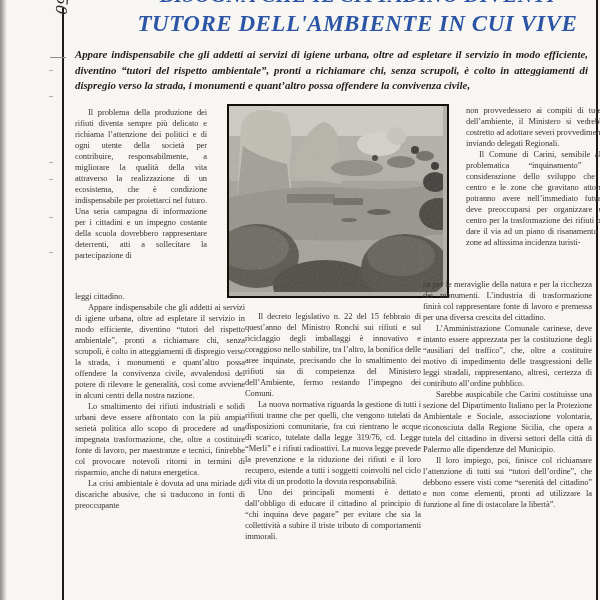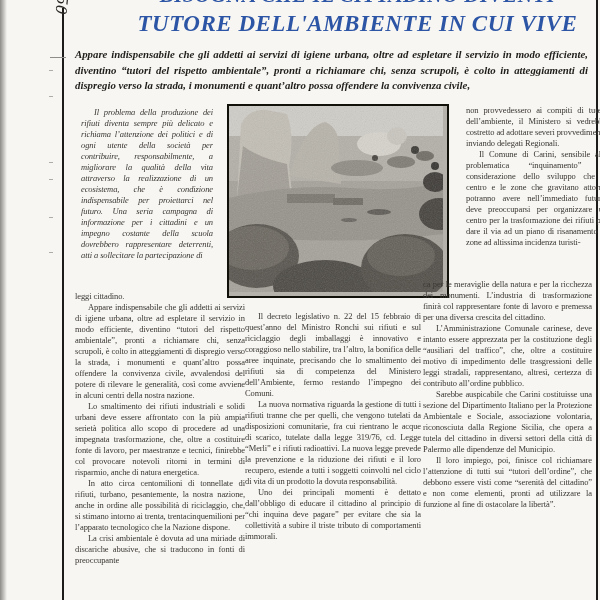--- a/index.html
+++ b/index.html
@@ -29,21 +29,21 @@
     position:absolute;left:75px;top:47px;width:513px;
     font-style:italic;font-weight:bold;font-size:10.8px;line-height:15.6px;
     text-align:justify;color:#201e1b;
   }
   .col{
     position:absolute;overflow:hidden;text-align:justify;
     font-size:8.5px;line-height:11px;letter-spacing:-0.1px;
   }
   .col p{margin:0;}
   .col p.ind{text-indent:13px;}
-  #col-left-top   {left:81px; top:107px;width:132px;height:184px;font-style:italic;}
+  #col-left-top   {left:75px; top:107px;width:132px;height:184px;}
   #col-left-bot   {left:75px; top:291px;width:170px;height:309px;}
   #col-mid        {left:245px;top:311px;width:176px;height:289px;}
   #col-right-top  {left:441px;top:105px;width:141px;height:173px;margin-left:25px;}
   #col-right-bot  {left:423px;top:279px;width:169px;height:321px;}
   #photo-frame{
     position:absolute;left:227px;top:104px;width:218px;height:190px;
     border:2px solid #111009;background:#b5b2ac;
   }
   #photo-frame svg{display:block;}
 </style>
@@ -118,21 +118,20 @@
   </div>
 
   <div id="col-left-top" class="col">
     <p class="ind">Il problema della produzione dei rifiuti diventa sempre più delicato e richiama l’attenzione dei politici e di ogni utente della società per contribuire, responsabilmente, a migliorare la qualità della vita attraverso la realizzazione di un ecosistema, che è condizione indispensabile per proiettarci nel futuro. Una seria campagna di informazione per i cittadini e un impegno costante della scuola dovrebbero rappresentare deterrenti, atti a sollecitare la partecipazione di</p>
   </div>
 
   <div id="col-left-bot" class="col">
     <p>leggi cittadino.</p>
     <p class="ind">Appare indispensabile che gli addetti ai servizi di igiene urbana, oltre ad espletare il servizio in modo efficiente, diventino “tutori del rispetto ambientale”, pronti a richiamare chi, senza scrupoli, è colto in atteggiamenti di dispregio verso la strada, i monumenti e quant’altro possa offendere la convivenza civile, avvalendosi del potere di rilevare le generalità, così come avviene in alcuni centri della nostra nazione.</p>
     <p class="ind">Lo smaltimento dei rifiuti industriali e solidi urbani deve essere affrontato con la più ampia serietà politica allo scopo di procedere ad una impegnata trasformazione, che, oltre a costituire fonte di lavoro, per maestranze e tecnici, finirebbe col provocare notevoli ritorni in termini di risparmio, anche di natura energetica.</p>
-    <p class="ind">In atto circa centomilioni di tonnellate di rifiuti, turbano, pesantemente, la nostra nazione, anche in ordine alle possibilità di riciclaggio, che, si stimano intorno ai trenta, trentacinquemilioni per l’apparato tecnologico che la Nazione dispone.</p>
     <p class="ind">La crisi ambientale è dovuta ad una miriade di discariche abusive, che si traducono in fonti di preoccupante</p>
   </div>
 
   <div id="col-mid" class="col">
     <p class="ind">Il decreto legislativo n. 22 del 15 febbraio di quest’anno del Ministro Ronchi sui rifiuti e sul riciclaggio degli imballaggi è innovativo e coraggioso nello stabilire, tra l’altro, la bonifica delle aree inquinate, precisando che lo smaltimento dei rifiuti sia di competenza del Ministero dell’Ambiente, fermo restando l’impegno dei Comuni.</p>
     <p class="ind">La nuova normativa riguarda la gestione di tutti i rifiuti tranne che per quelli, che vengono tutelati da disposizioni comunitarie, fra cui rientrano le acque di scarico, tutelate dalla legge 319/76, cd. Legge “Merli” e i rifiuti radioattivi. La nuova legge prevede la prevenzione e la riduzione dei rifiuti e il loro recupero, estende a tutti i soggetti coinvolti nel ciclo di vita di un prodotto la dovuta responsabilità.</p>
     <p class="ind">Uno dei principali momenti è dettato dall’obbligo di educare il cittadino al principio di “chi inquina deve pagare” per evitare che sia la collettività a subire il triste tributo di comportamenti immorali.</p>
   </div>
 
   <div id="col-right-top" class="col">

